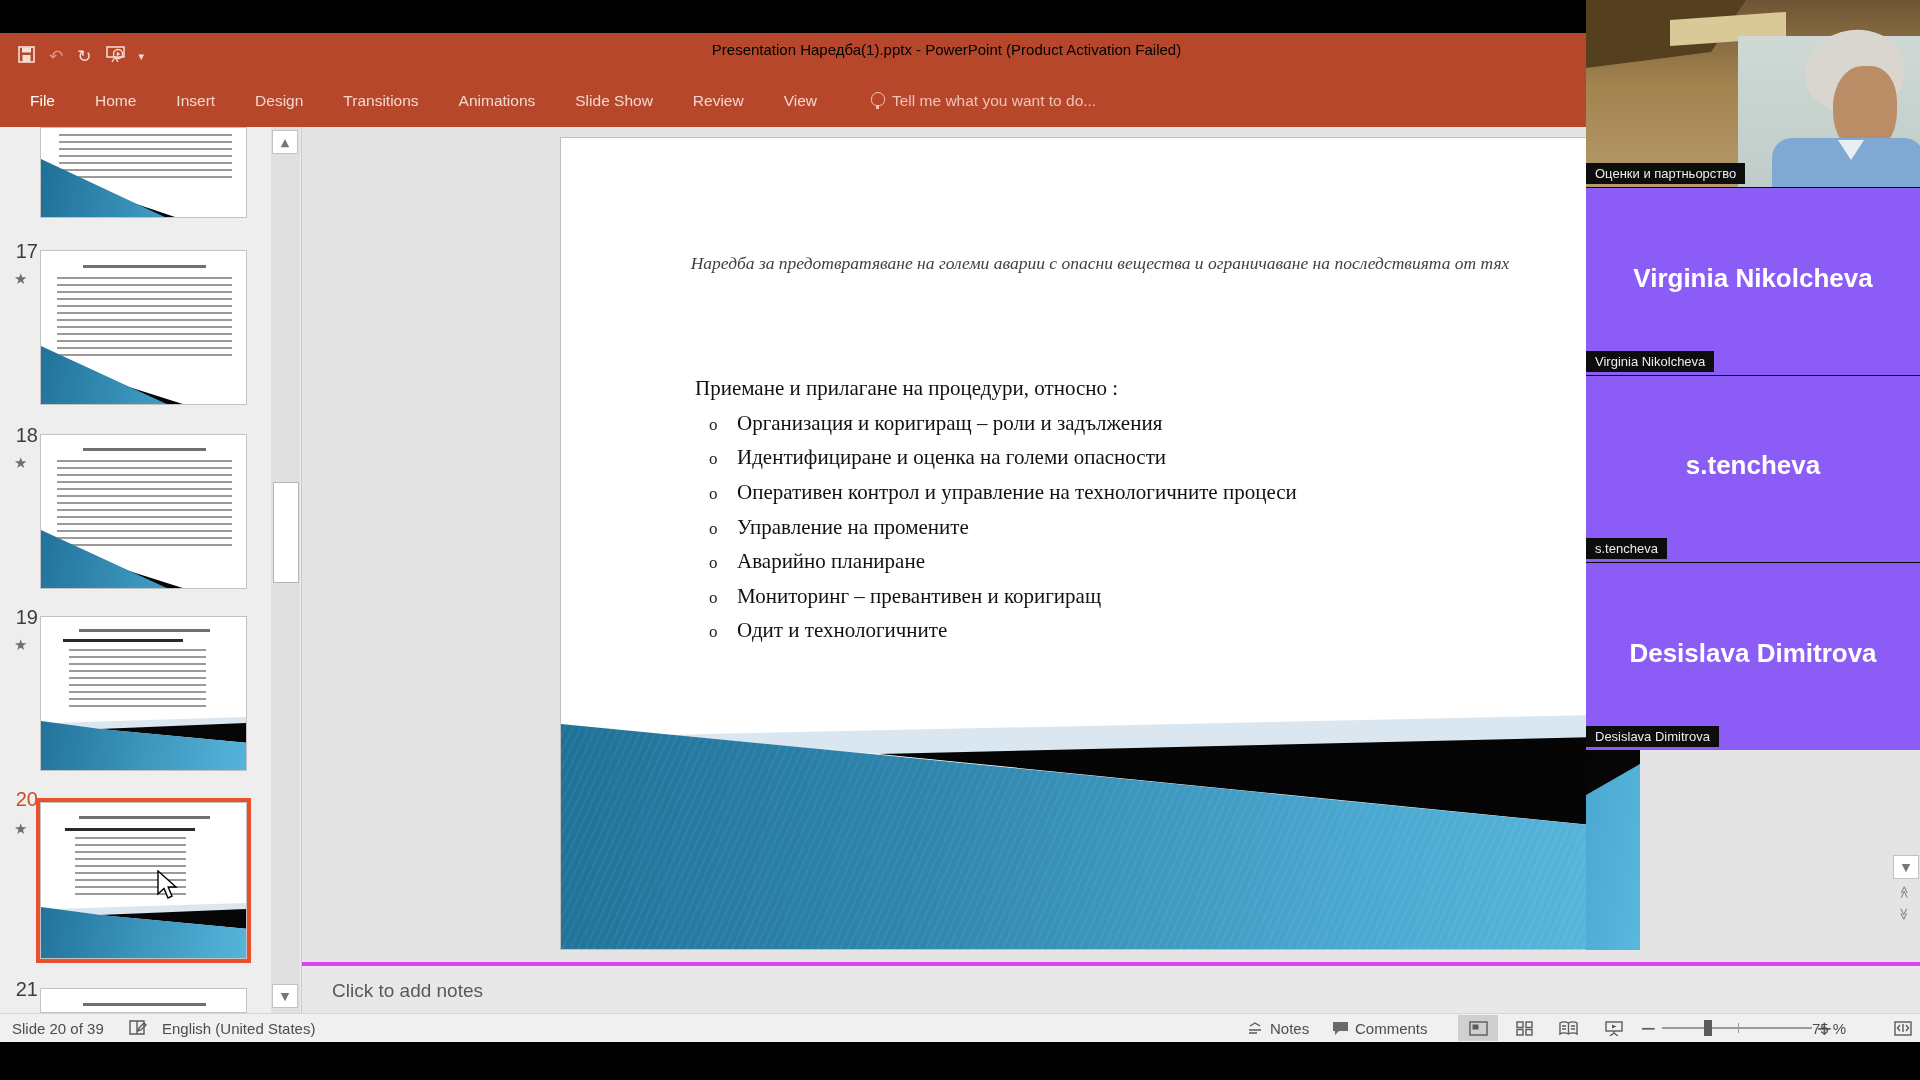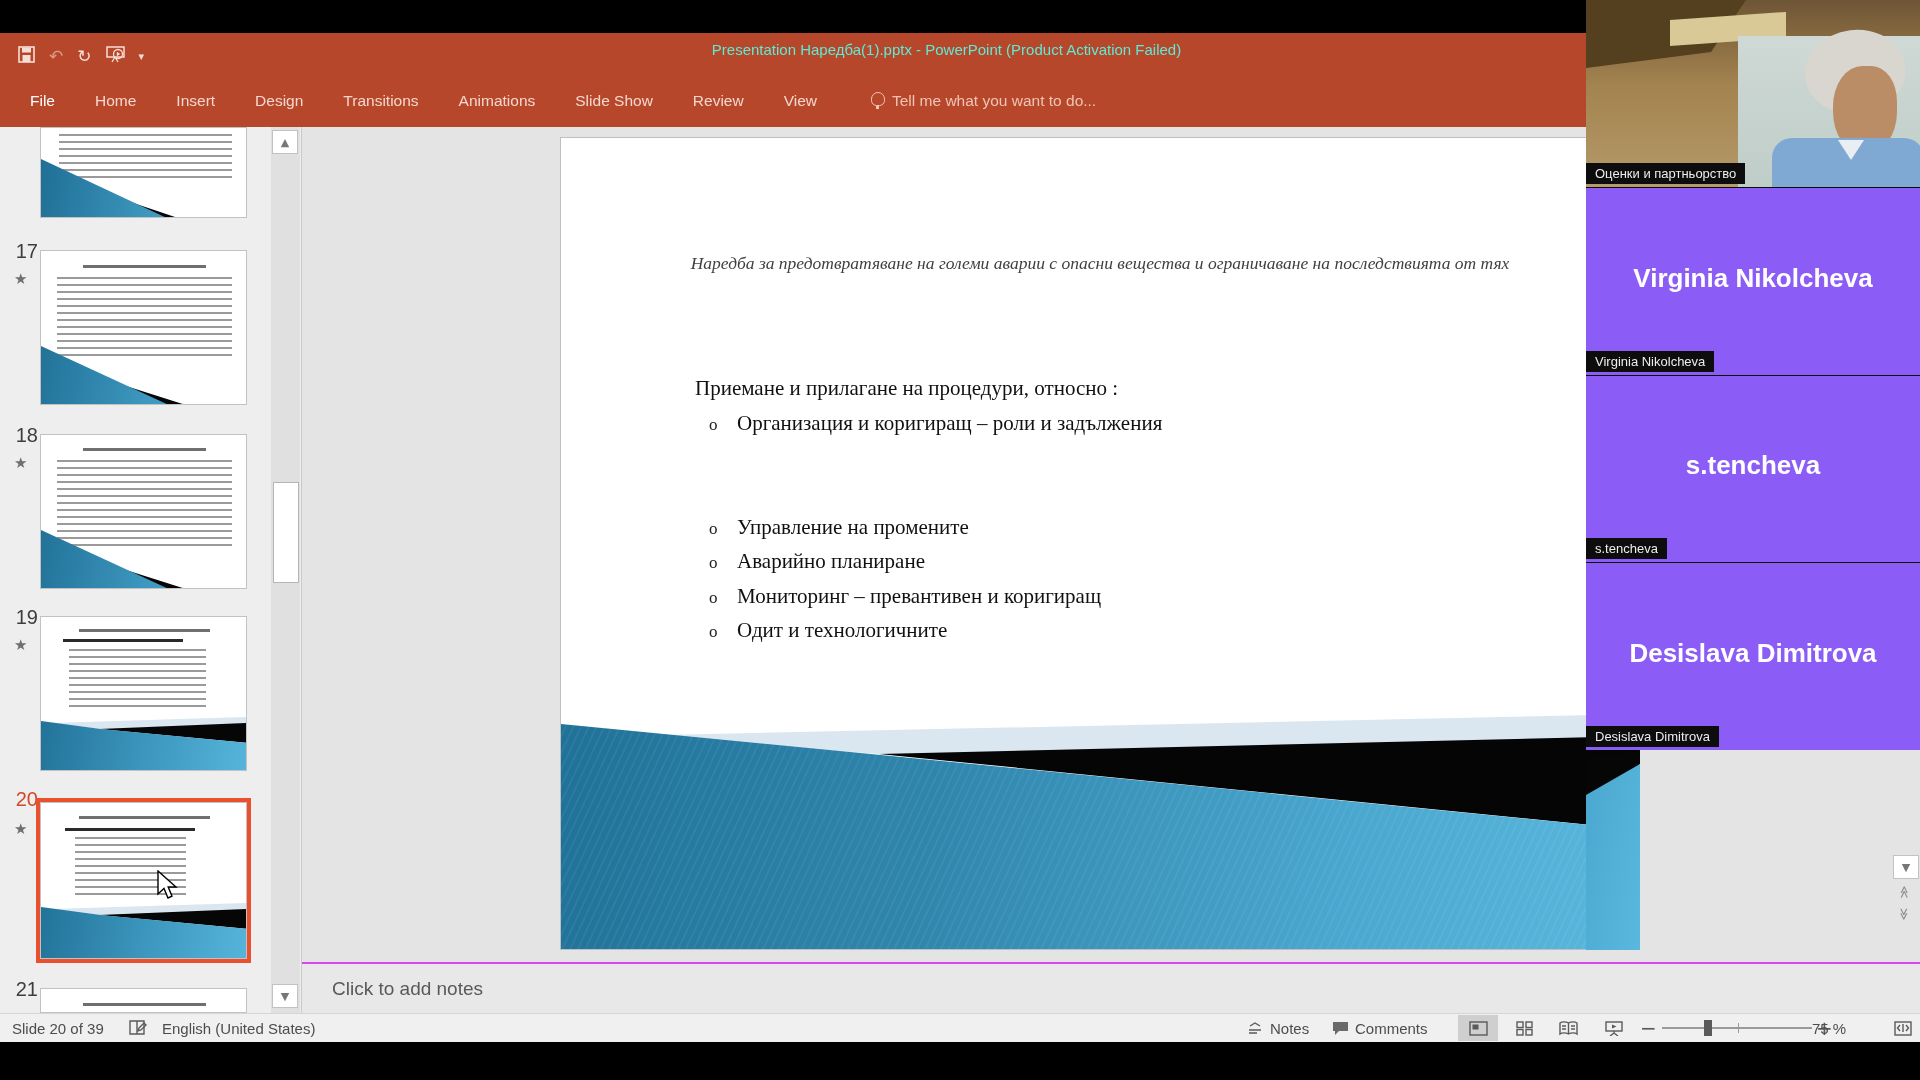--- a/index.html
+++ b/index.html
@@ -5,21 +5,21 @@
   * { margin:0; padding:0; box-sizing:border-box; }
   html,body { width:1920px; height:1080px; overflow:hidden; background:#000;
               font-family:"Liberation Sans", sans-serif; }
   .abs { position:absolute; }
 
   
   #topbar   { left:0; top:0; width:1920px; height:33px; background:#000; }
   #ribbon   { left:0; top:33px; width:1920px; height:94px; background:#b7472a; }
   #qat      { left:18px; top:10px; height:26px; display:flex; align-items:center; gap:14px;
               color:#f6ded6; font-size:17px; font-family:"DejaVu Sans",sans-serif; }
-  #win-title{ left:0; top:8px; width:1893px; text-align:center; color:#5eead4; font-size:15px; }
+  #win-title{ left:0; top:8px; width:1893px; text-align:center; color:#000000; font-size:15px; }
   #menubar  { left:0; top:50px; width:1586px; height:36px; display:flex; align-items:center;
               padding-left:30px; gap:40px; }
   .tab      { color:#f3d8cf; font-size:15.5px; white-space:nowrap; cursor:default; }
   .tab.file { color:#fff; }
   #tellme   { display:flex; align-items:flex-start; gap:7px; color:#f0c4b7; font-size:15.5px; margin-left:14px;}
   .bulb     { width:14px; height:14px; border:1.5px solid #f0c4b7; border-radius:50% 50% 40% 40%; position:relative;}
   .bulb::after{ content:""; position:absolute; left:4px; bottom:-4px; width:3px; height:3px; background:#f0c4b7;}
 
   
   #workspace{ left:0; top:127px; width:1920px; height:886px; background:#e4e4e4; }
@@ -71,21 +71,21 @@
   
   #sliver-black{ left:1586px; top:750px; width:54px; height:45px; background:#060606;
                  clip-path:polygon(0 8px,54px 0,54px 14px,0 45px); }
   #sliver-teal { left:1586px; top:764px; width:54px; height:186px;
                  background:linear-gradient(100deg,#4aa7cf,#5ab8de);
                  clip-path:polygon(0 31px,54px 0,54px 186px,0 186px); }
   .chev { position:absolute; color:#8a8a8a; font-size:12px; line-height:8px; text-align:center;
           font-family:"DejaVu Sans",sans-serif; letter-spacing:0; width:22px;}
 
   
-  #notesbar { left:302px; top:962px; width:1618px; height:51px; background:#e8e8e8; border-top:2px solid #d946ef; }
+  #notesbar { left:302px; top:962px; width:1618px; height:51px; background:#e8e8e8; border-top:4px solid #d946ef; }
   #notes-text{ position:absolute; left:30px; top:14px; font-size:19px; color:#595959; }
   #statusbar{ left:0; top:1013px; width:1920px; height:29px; background:#f0f0f0; border-top:1px solid #d6d6d6;
               color:#4d4d4d; font-size:15px; }
   #blackfoot{ left:0; top:1042px; width:1920px; height:38px; background:#000; }
   .sb { position:absolute; top:0; height:28px; display:flex; align-items:center; gap:6px; }
   .viewbtn{ position:absolute; top:1px; width:40px; height:26px; display:flex; align-items:center; justify-content:center; }
   .viewbtn.sel{ background:#cfcfcf; }
   svg .ic { stroke:#5a5a5a; fill:none; stroke-width:1.4; }
   #zoom-track{ position:absolute; left:1662px; top:13px; width:150px; height:2px; background:#9a9a9a; }
   #zoom-tick { position:absolute; left:1738px; top:9px; width:1px; height:10px; background:#9a9a9a; }
@@ -227,20 +227,26 @@
     <span>▼</span>
   </div>
 
 <div class="abs" id="slide">
   <div id="slide-header">Наредба за предотвратяване на големи аварии с опасни вещества и ограничаване на последствията от тях</div>
   <div id="bullet-sub">Приемане и прилагане на процедури, относно :</div>
 
   <div class="slide-item" style="top:273px;">
     <span class="o">o</span><span>Организация и коригиращ – роли и задължения</span>
   </div>
+  <div class="slide-item" style="top:307px;">
+    <span class="o">o</span><span>Идентифициране и оценка на големи опасности</span>
+  </div>
+  <div class="slide-item" style="top:342px;">
+    <span class="o">o</span><span>Оперативен контрол и управление на технологичните процеси</span>
+  </div>
   <div class="slide-item" style="top:377px;">
     <span class="o">o</span><span>Управление на промените</span>
   </div>
   <div class="slide-item" style="top:411px;">
     <span class="o">o</span><span>Аварийно планиране</span>
   </div>
   <div class="slide-item" style="top:446px;">
     <span class="o">o</span><span>Мониторинг – превантивен и коригиращ</span>
   </div>
   <div class="slide-item" style="top:480px;">

